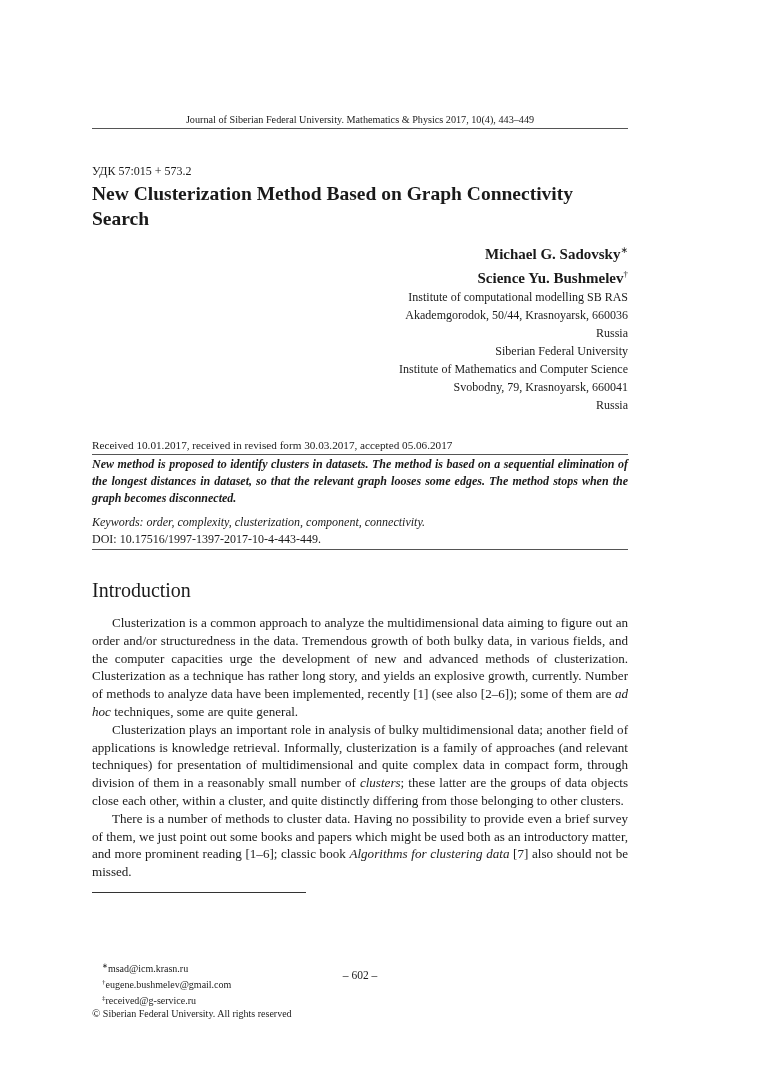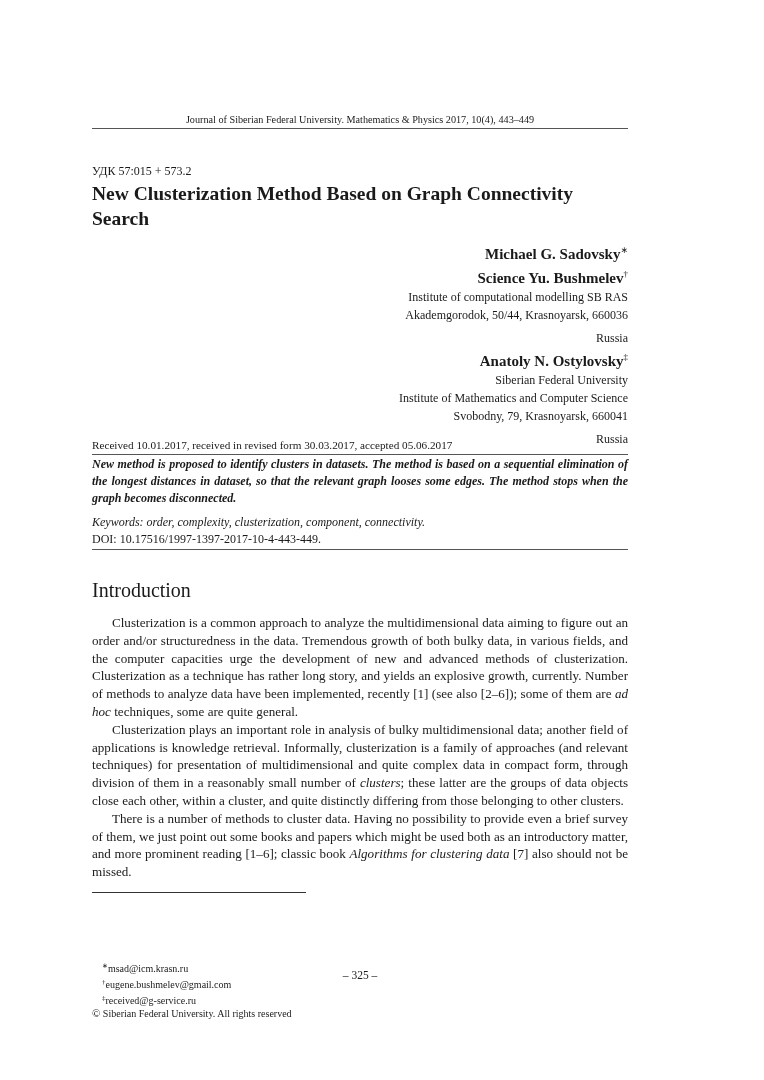--- a/index.html
+++ b/index.html
@@ -16,21 +16,21 @@
     .rule { position: absolute; left: 0; width: 536px; height: 0; border-top: 1.2px solid #555; }
     .udk { position: absolute; top: 164px; left: 0; font-size: 12px; font-family: "Liberation Serif", serif; }
     .title {
       position: absolute; top: 181px; left: 0; width: 540px;
       font-family: "Liberation Serif", serif; font-weight: bold; font-size: 19.5px; line-height: 25px;
     }
     .authors { position: absolute; right: 0; top: 240px; text-align: right; font-family: "Liberation Serif", serif; }
     .author-name { font-weight: bold; font-size: 15px; line-height: 20px; font-family: Liberation Serif, serif; }
     .author-name sup { font-size: 9px; font-weight: normal; vertical-align: 6px; }
     .affil { font-size: 12px; line-height: 18px; }
-    .country { font-size: 12px; line-height: 18px; margin-top: 5px; }
+    .country { font-size: 12px; line-height: 18px; }
     .received {
       position: absolute; top: 439px; left: 0; width: 536px; text-align: left;
       font-size: 11.2px; font-family: "Liberation Serif", serif;
     }
     .abstract {
       position: absolute; top: 456px; left: 0; width: 536px;
       font-style: italic; font-size: 12px; line-height: 17px; text-align: justify;
       font-family: "Liberation Serif", serif;
       font-weight: bold;
     }
@@ -72,23 +72,20 @@
   <div class="authors">
     <div class="author-name">
       <span>Michael G. Sadovsky</span><sup>∗</sup>
     </div>
     <div class="author-name">
       <span>Science Yu. Bushmelev</span><sup>†</sup>
     </div>
     <div class="affil">Institute of computational modelling SB RAS</div>
     <div class="affil">Akademgorodok, 50/44, Krasnoyarsk, 660036</div>
     <div class="country">Russia</div>
-    <div class="author-name">
-      <span>Anatoly N. Ostylovsky</span><sup>‡</sup>
-    </div>
     <div class="affil">Siberian Federal University</div>
     <div class="affil">Institute of Mathematics and Computer Science</div>
     <div class="affil">Svobodny, 79, Krasnoyarsk, 660041</div>
     <div class="country">Russia</div>
   </div>
 
   <div class="received">Received 10.01.2017, received in revised form 30.03.2017, accepted 05.06.2017</div>
   <div class="rule" style="top:454px;"></div>
   <div class="abstract">New method is proposed to identify clusters in datasets. The method is based on a sequential elimination of the longest distances in dataset, so that the relevant graph looses some edges. The method stops when the graph becomes disconnected.</div>
 
@@ -111,14 +108,14 @@
   <div class="footnotes">
     <div class="fn"><sup>∗</sup><span>msad@icm.krasn.ru</span></div>
     <div class="fn"><sup>†</sup><span>eugene.bushmelev@gmail.com</span></div>
     <div class="fn"><sup>‡</sup><span>received@g-service.ru</span></div>
     <div>
       <span class="copyright-sym">©</span>
       <span>Siberian Federal University. All rights reserved</span>
     </div>
   </div>
 
-  <div class="page-number">– 325 –</div>
+  <div class="page-number">– 602 –</div>
 </div>
 
 </body></html>

